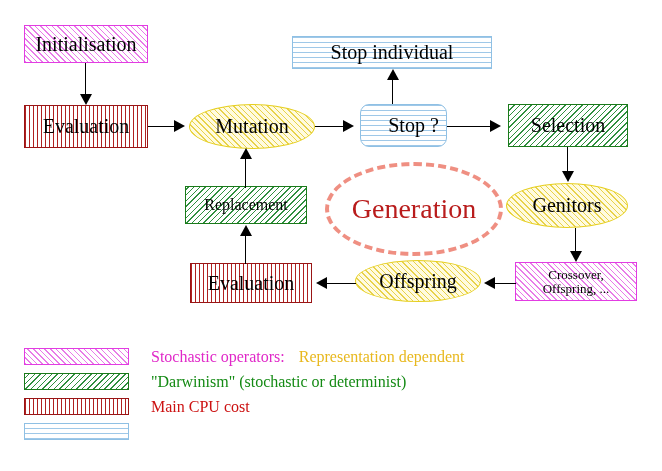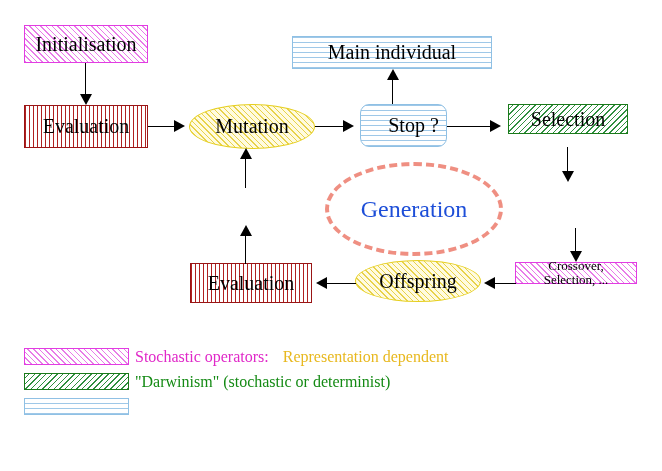--- a/index.html
+++ b/index.html
@@ -56,27 +56,27 @@
   .arrow{position:absolute;width:0;height:0;z-index:2;}
   .arrow.right{border-left:11px solid #000;border-top:6px solid transparent;border-bottom:6px solid transparent;}
   .arrow.left{border-right:11px solid #000;border-top:6px solid transparent;border-bottom:6px solid transparent;}
   .arrow.down{border-top:11px solid #000;border-left:6px solid transparent;border-right:6px solid transparent;}
   .arrow.up{border-bottom:11px solid #000;border-left:6px solid transparent;border-right:6px solid transparent;}
 
   
   #generation-ring{position:absolute;left:325px;top:162px;width:170px;height:86px;
      border:4px dashed #ef8f82;border-radius:50%;display:flex;align-items:center;
      justify-content:center;z-index:0;}
-  #generation-ring .lbl{color:#1d4ed8;font-size:24px;}
+  #generation-ring .lbl{color:#b91c1c;font-size:28px;}
 
   
   #legend{position:absolute;left:24px;top:344px;width:620px;}
   .leg-row{display:flex;align-items:center;height:25px;}
   .swatch{width:105px;height:17px;box-sizing:border-box;flex:0 0 auto;}
-  .leg-text{margin-left:6px;font-size:16px;white-space:nowrap;}
+  .leg-text{margin-left:22px;font-size:16px;white-space:nowrap;}
   .c-magenta{color:#e028c8;}
   .c-gold{color:#e8b81e;}
   .c-green{color:#148a14;}
   .c-red{color:#cc1111;}
   .c-lblue{color:#9cc4e6;}
 </style>
 </head>
 <body>
 
 <div id="stage">
@@ -87,45 +87,51 @@
 
   <div class="node pat-red fz20" style="left:24px;top:105px;width:124px;height:43px;">
     <span class="lbl">Evaluation</span>
   </div>
 
   <div class="node pat-yellow ellipse fz20" style="left:189px;top:104px;width:126px;height:45px;">
     <span class="lbl">Mutation</span>
   </div>
 
   <div class="node pat-blue fz20" style="left:292px;top:36px;width:200px;height:33px;">
-    <span class="lbl">Main individual</span>
+    <span class="lbl">Stop individual</span>
   </div>
 
   <div class="node pat-blue rounded fz20" style="left:360px;top:104px;width:87px;height:43px;">
     <span class="lbl">Stop ?</span>
   </div>
 
-  <div class="node pat-green fz20" style="left:508px;top:104px;width:120px;height:30px;">
+  <div class="node pat-green fz20" style="left:508px;top:104px;width:120px;height:43px;">
     <span class="lbl">Selection</span>
   </div>
 
+  <div class="node pat-yellow ellipse fz20" style="left:506px;top:183px;width:122px;height:45px;">
+    <span class="lbl">Genitors</span>
+  </div>
 
-  <div class="node pat-magenta fz13" style="left:515px;top:262px;width:122px;height:22px;flex-direction:column;">
+  <div class="node pat-magenta fz13" style="left:515px;top:262px;width:122px;height:39px;flex-direction:column;">
     <span class="lbl">Crossover,</span>
-    <span class="lbl">Selection, ...</span>
+    <span class="lbl">Offspring, ...</span>
   </div>
 
   <div class="node pat-yellow ellipse fz20" style="left:355px;top:260px;width:126px;height:42px;">
     <span class="lbl">Offspring</span>
   </div>
 
   <div class="node pat-red fz20" style="left:190px;top:263px;width:122px;height:40px;">
     <span class="lbl">Evaluation</span>
   </div>
 
+  <div class="node pat-green fz16" style="left:185px;top:186px;width:122px;height:38px;">
+    <span class="lbl">Replacement</span>
+  </div>
 
   <div id="generation-ring">
     <span class="lbl">Generation</span>
   </div>
 
   <div class="edge v" style="left:85px;top:63px;height:34px;"></div>
   <div class="arrow down" style="left:80px;top:94px;"></div>
 
   <div class="edge h" style="left:148px;top:126px;width:28px;"></div>
   <div class="arrow right" style="left:174px;top:120px;"></div>
@@ -165,20 +171,24 @@
         <span class="c-magenta">Stochastic operators:</span>
         <span class="c-gold" style="margin-left:10px;">Representation dependent</span>
       </div>
     </div>
 
     <div class="leg-row">
       <div class="swatch pat-green"></div>
       <div class="leg-text c-green">"Darwinism" (stochastic or determinist)</div>
     </div>
 
+    <div class="leg-row">
+      <div class="swatch pat-red"></div>
+      <div class="leg-text c-red">Main CPU cost</div>
+    </div>
 
     <div class="leg-row">
       <div class="swatch pat-blue"></div>
     </div>
 
   </div>
 
 </div>
 
 </body></html>

